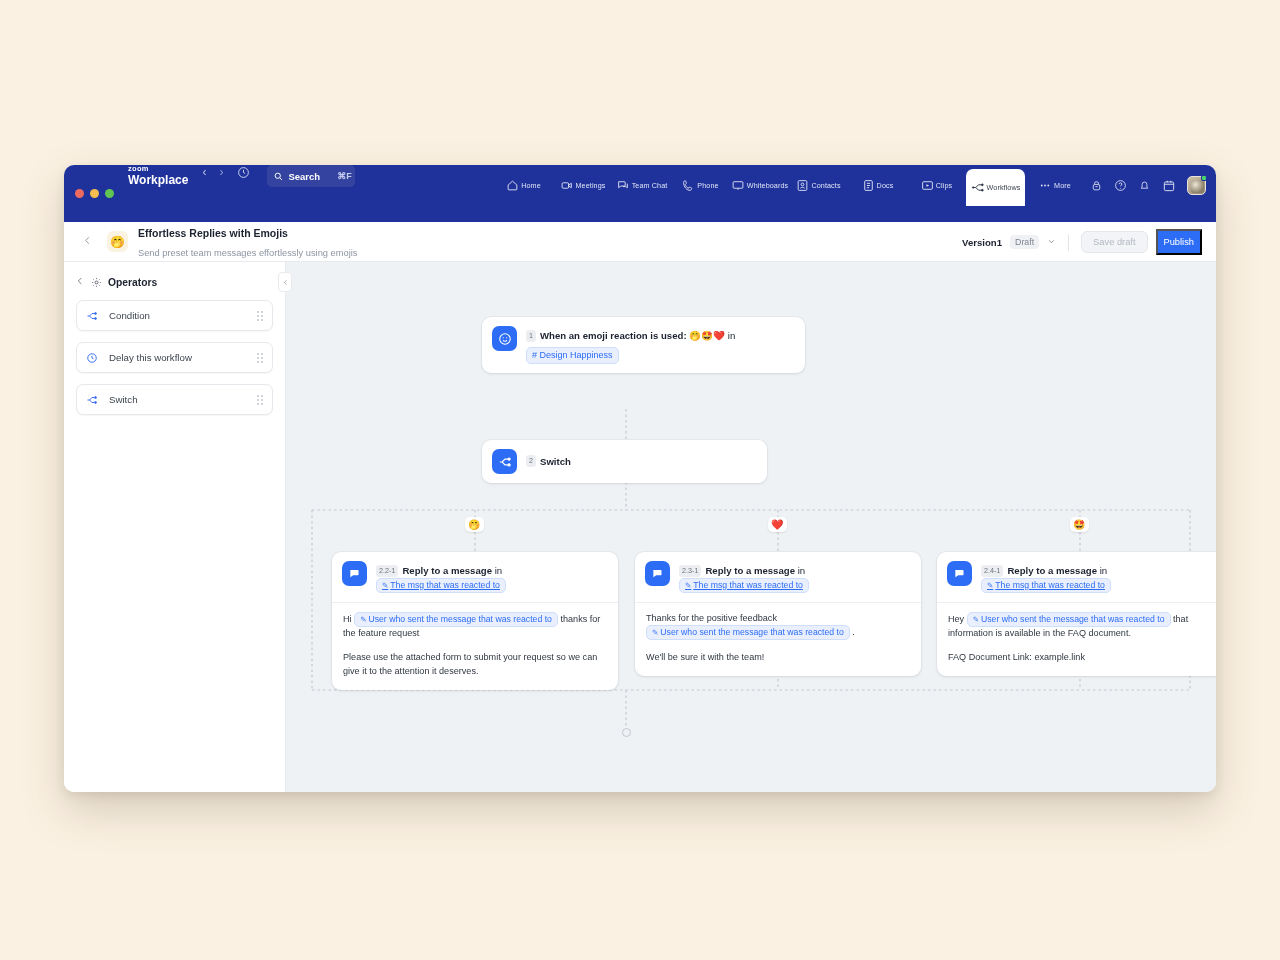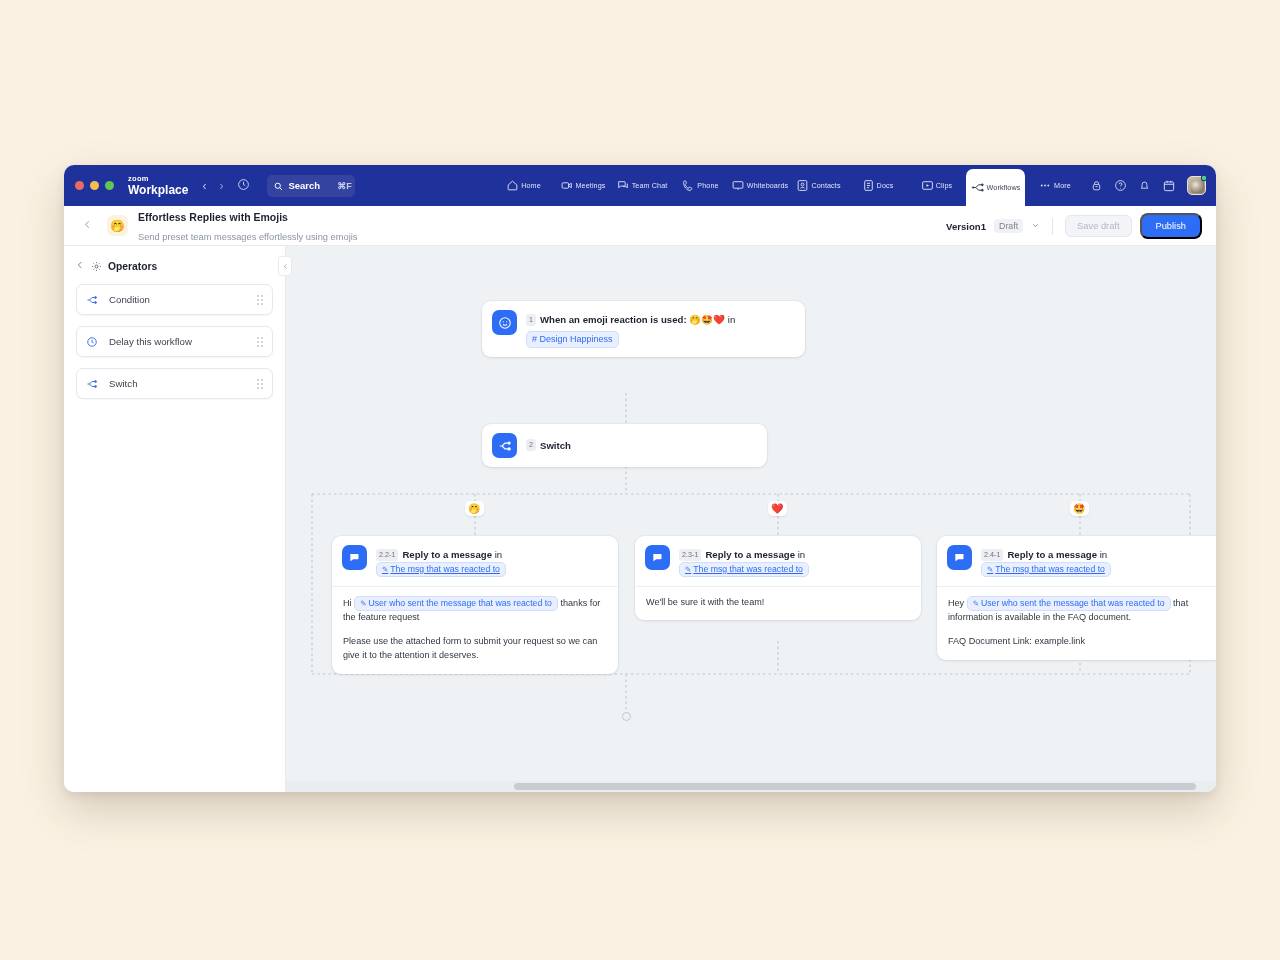--- a/index.html
+++ b/index.html
@@ -22,24 +22,23 @@
     width: 1152px; height: 627px;
     border-radius: 10px;
     overflow: hidden;
     background: #ffffff;
     box-shadow: 0 18px 44px rgba(80,70,50,.22), 0 4px 10px rgba(80,70,50,.10);
   }
 
   
   .navbar {
     position: relative;
-    height: 41px;
+    height: 57px;
     background: #1f329b;
     display: flex;
-    align-items: center;
   }
   .traffic {
     display: flex; gap: 6px; align-items: center;
     margin-left: 11px;
   }
   .dot { width: 9px; height: 9px; border-radius: 50%; display:block; }
   .dot.r { background: #ec6a5f; }
   .dot.y { background: #f4bd4f; }
   .dot.g { background: #61c554; }
 
@@ -143,21 +142,21 @@
   }
   .chev { color: #7d838f; font-size: 8px; }
   .vsep { width: 1px; height: 17px; background: #e2e5ea; margin: 0 4px; }
   .btn-draft {
     font-size: 9.3px; color: #b3b8c2;
     background: #f3f4f7; border: 1px solid #e4e7ec;
     border-radius: 6px; padding: 5px 11px;
   }
   .btn-publish {
     font-size: 9.3px; color: #fff; font-weight: 500;
-    background: #2d6df6; border-radius: 8px; padding: 6px 14px;
+    background: #2d6df6; border-radius: 0; padding: 6px 6px;
   }
 
   
   .body {
     position: relative;
     height: 546px;
     display: flex;
   }
   .sidebar {
     width: 222px;
@@ -653,20 +652,21 @@
                 </svg>
           </span>
           <span class="ntext">
             <span class="nnum">2.3-1</span><span class="nstrong">Reply to a message</span>
             <span>in</span>
             <br>
             <span class="var-chip ul"><span class="pen">✎</span><span>The msg that was reacted to</span></span>
           </span>
         </div>
         <div class="node-body">
+          <p><span>Thanks for the positive feedback</span><br><span class="var-chip"><span class="pen">✎</span><span>User who sent the message that was reacted to</span></span><span> .</span></p>
           <p>We'll be sure it with the team!</p>
         </div>
       </div>
 
       <div class="node" style="left:651px; top:290px; width:286px;">
         <div class="node-head">
           <span class="nic">
             <svg width="14" height="14" viewBox="0 0 24 24" fill="#fff">
                   <path d="M4 5h13a1 1 0 011 1v7a1 1 0 01-1 1H9l-5 3.5z"></path>
                 </svg>

